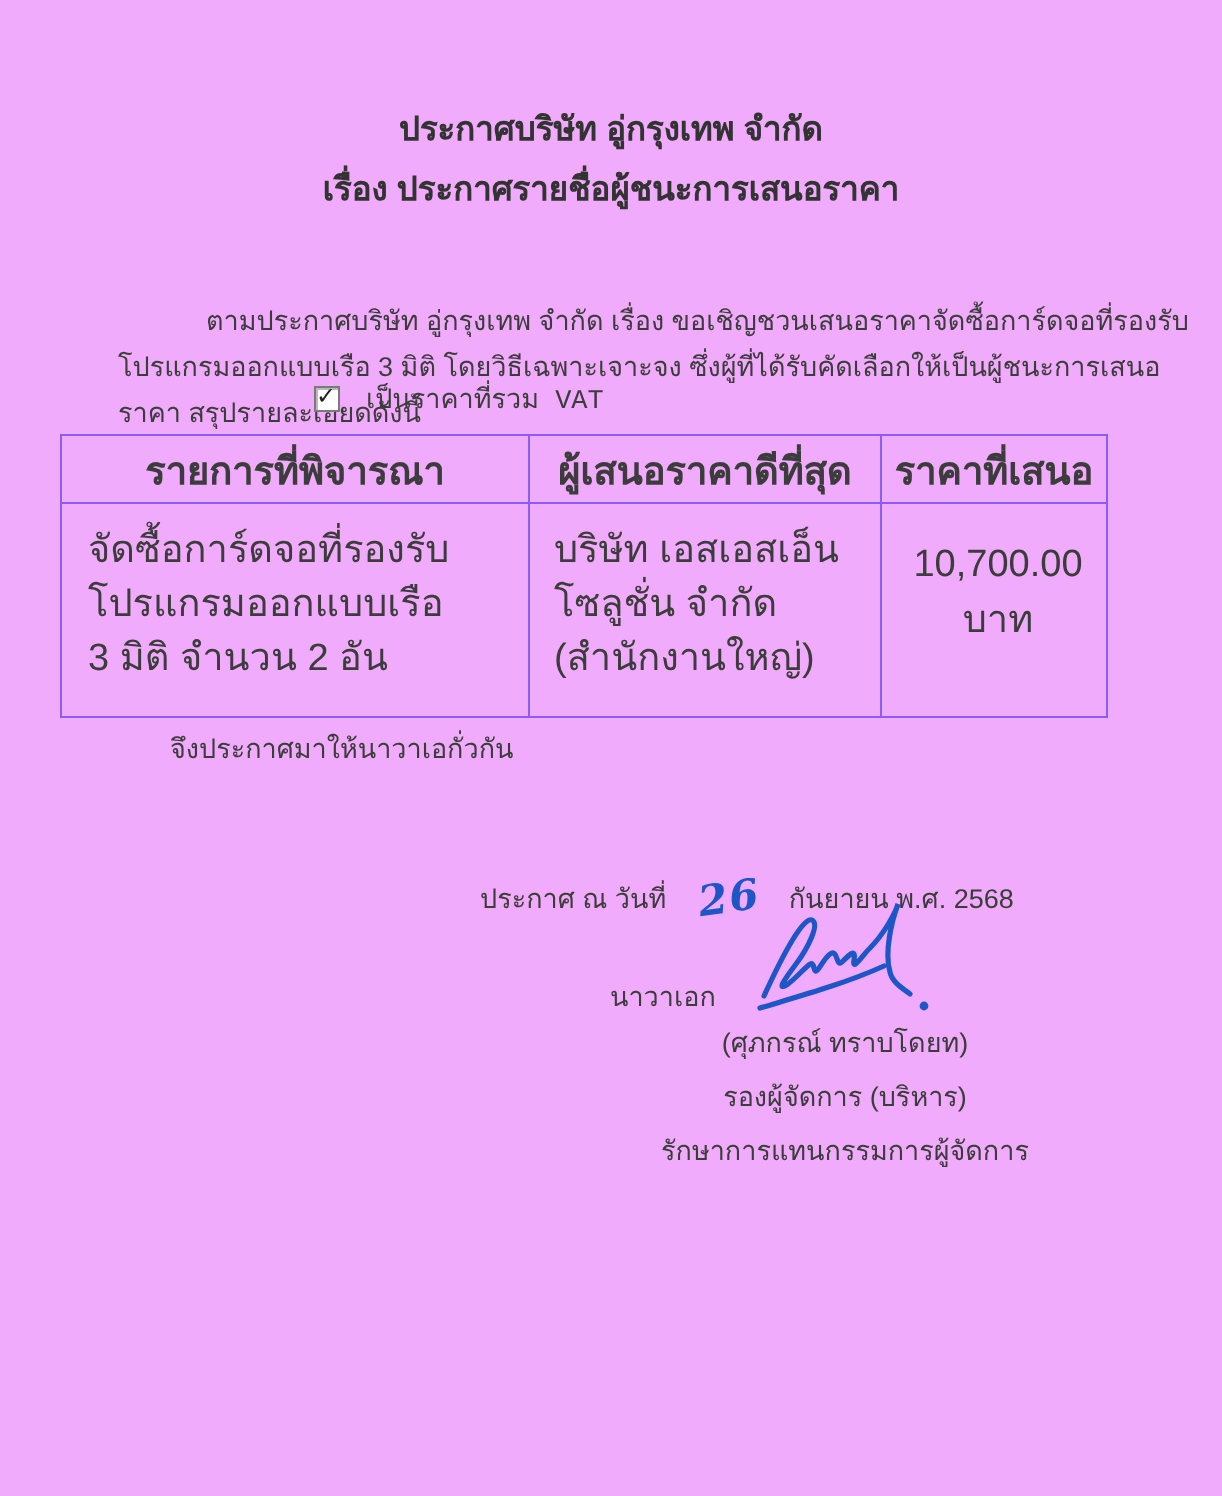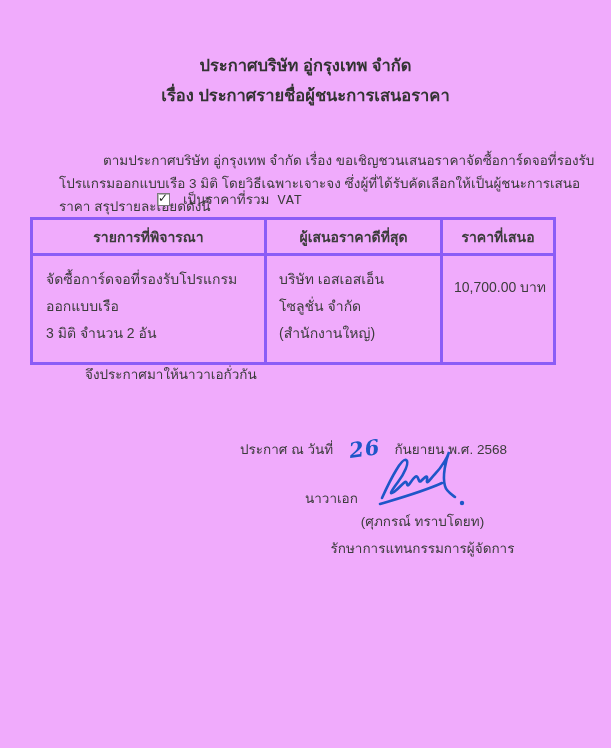--- a/index.html
+++ b/index.html
@@ -42,22 +42,22 @@
   }
   .cb-item[data-checked="true"] .cb-check { display:block; }
   .cb-label { font-size:13.5px; color:#3c3c3c;font-family:Liberation Mono, monospace; }
 
   table.results {
     position:absolute; top:217px; left:30px;
     border-collapse:collapse; table-layout:fixed;
     width:523px;
   }
   table.results th, table.results td {
-    border:3px solid #8b5cf6;
-    font-size:14px; color:#3c3c3c;
+    border:1px solid #8b5cf6;
+    font-size:19px; color:#3c3c3c;
   }
   table.results th {
     height:33px; font-weight:bold; text-align:center;
     padding:0 4px;
   }
   table.results td { height:86px; vertical-align:top; }
   td.cell-item   { padding:10px 10px 0 13px; line-height:27px; }
   td.cell-bidder { padding:10px 8px 0 12px;  line-height:27px; }
   td.cell-price  { padding:20px 0 0 4px; text-align:center; }
   .col-item   { width:234px; }
@@ -154,16 +154,17 @@
   <svg class="signature-svg" width="100" height="64" viewBox="0 0 100 64">
     <g fill="none" stroke="#1e56c8" stroke-width="2.6" stroke-linecap="round">
       <path d="M6,50 C16,28 26,10 30,12 C34,14 28,26 22,34 C16,42 12,48 18,44 C26,38 30,30 31,36 C32,41 35,32 39,29 C43,26 42,36 45,33 C49,29 52,26 51,32 C50,38 55,30 59,26 C66,19 72,8 73,4 C70,12 66,28 69,38 C70,43 75,46 79,49"></path>
       <path d="M4,56 C24,50 46,44 66,35"></path>
       <circle cx="86" cy="55" r="2.2" fill="#1e56c8" stroke="none"></circle>
     </g>
   </svg>
 
   <div class="sig-block">
     <div>(ศุภกรณ์  ทราบโดยท)</div>
+    <div>รองผู้จัดการ (บริหาร)</div>
     <div>รักษาการแทนกรรมการผู้จัดการ</div>
   </div>
 
 </div>
 
 </body></html>

